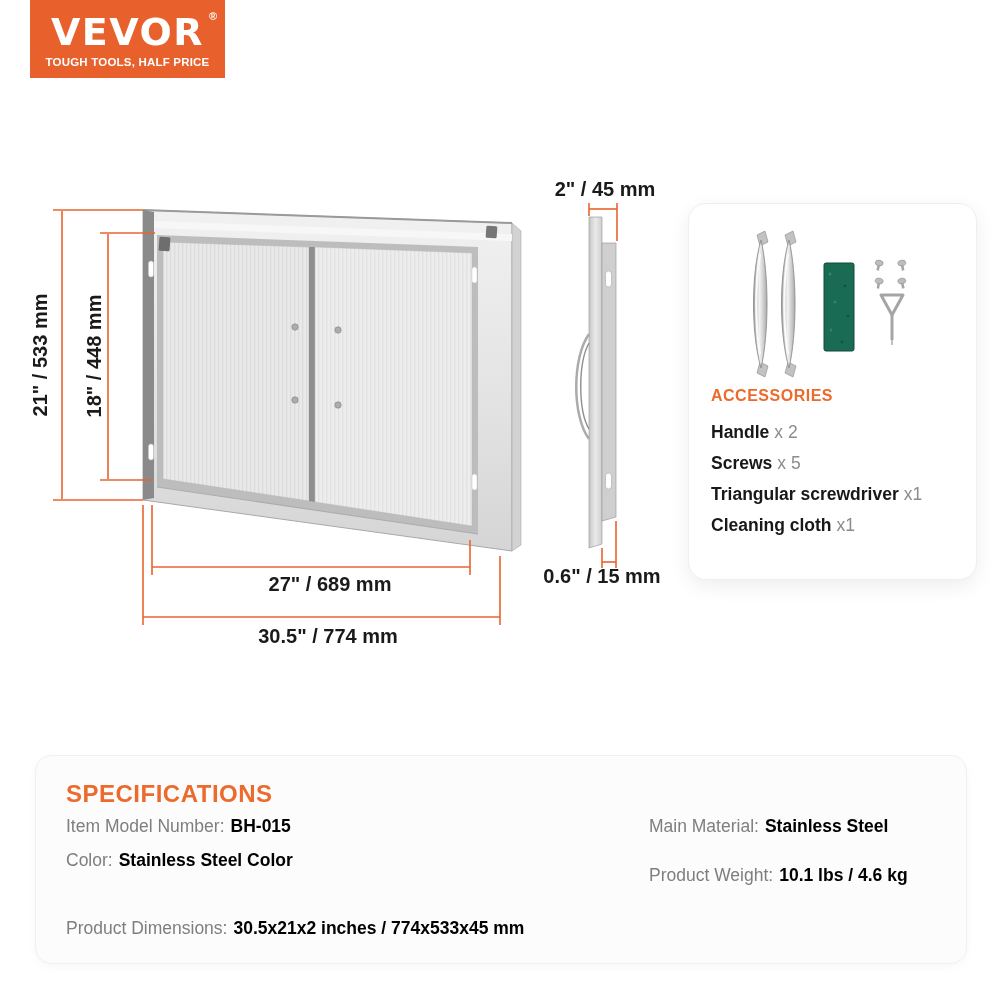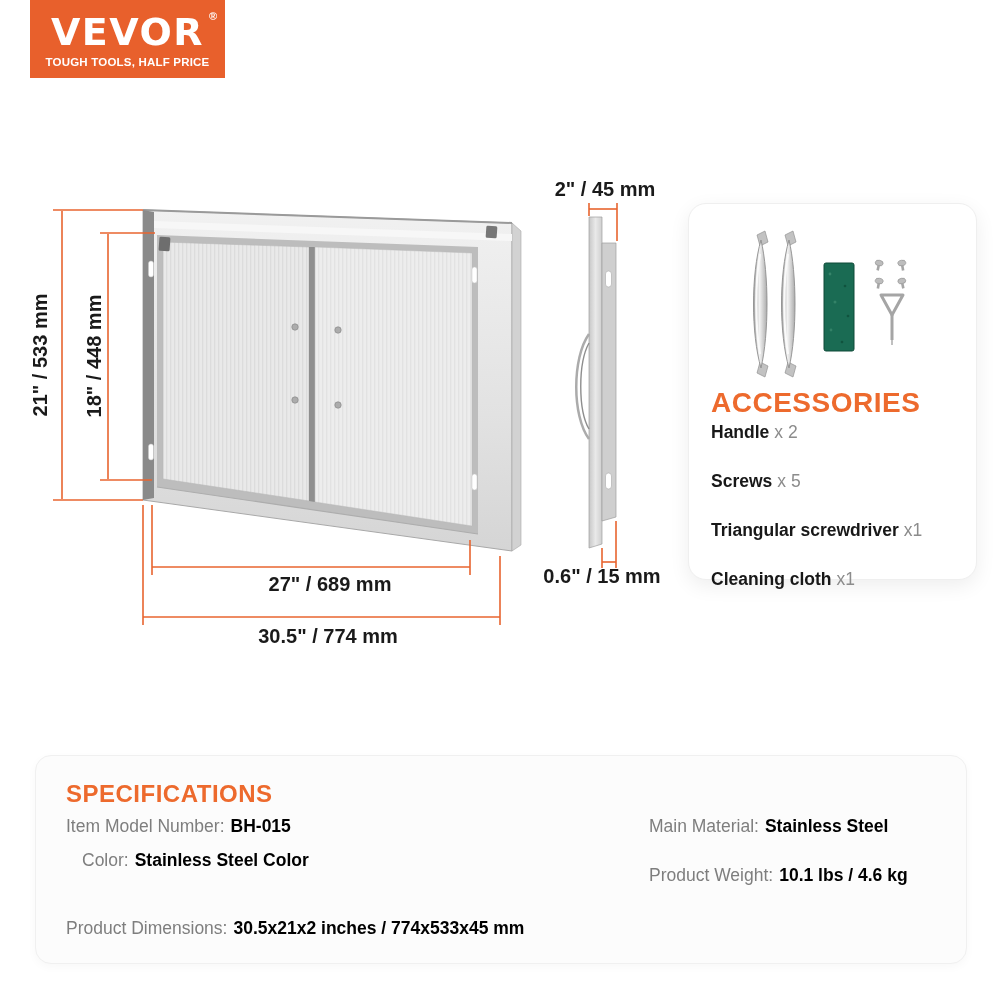--- a/index.html
+++ b/index.html
@@ -26,38 +26,38 @@
   
   .diagram{position:absolute;left:0;top:140px;width:680px;height:560px;pointer-events:none;}
   .dimtext{font-family:"Liberation Sans",sans-serif;font-weight:bold;font-size:20px;fill:#1a1a1a;}
   
   .acc-card{
     position:absolute;left:688px;top:203px;width:287px;height:375px;background:#fff;
     border:1px solid #efefef;border-radius:18px;box-shadow:0 6px 20px rgba(0,0,0,.07);
   }
   .acc-illus{position:absolute;left:0;top:0;width:287px;height:185px;}
   .acc-title{
-    position:absolute;left:22px;top:183px;font-size:28px;font-weight:bold;color:#ED6A2D;letter-spacing:.5px;
-  }
-  .acc-list{position:absolute;left:22px;top:218px;display:flex;flex-direction:column;gap:28px;}
+    position:absolute;left:22px;top:183px;font-size:16px;font-weight:bold;color:#ED6A2D;letter-spacing:.5px;
+  }
+  .acc-list{position:absolute;left:22px;top:218px;display:flex;flex-direction:column;gap:10px;}
   .acc-item{font-size:17.5px;white-space:nowrap;}
   .acc-item .lbl{font-weight:bold;color:#181818;}
   .acc-item .cnt{color:#8c8c8c;margin-left:5px;}
   
   .spec-card{
     position:absolute;left:35px;top:755px;width:930px;height:207px;background:#fcfcfc;
     border:1px solid #f0f0f0;border-radius:16px;box-shadow:0 3px 10px rgba(0,0,0,.03);
   }
   .spec-title{
     position:absolute;left:30px;top:24px;font-size:24px;font-weight:bold;color:#ED6A2D;letter-spacing:.5px;
   }
   .spec-row{position:absolute;font-size:17.5px;white-space:nowrap;}
   .spec-row .lbl{color:#7e7e7e;}
   .spec-row .val{font-weight:bold;color:#000000;margin-left:6px;}
-  .rL0{left:30px;top:60px;}  .rL1{left:30px;top:94px;margin-left:16px;}
+  .rL0{left:30px;top:60px;}  .rL1{left:30px;top:94px;}
   .rL2{left:30px;top:128px;} .rL3{left:30px;top:162px;text-align:right;}
   .rR0{left:613px;top:60px;} .rR1{left:613px;top:94px;margin-top:15px;}
 </style>
 </head>
 <body>
 
 <div id="canvas">
 
   <div class="logo">
     <div class="brand"><span>VEVOR</span><span class="reg">®</span></div>

